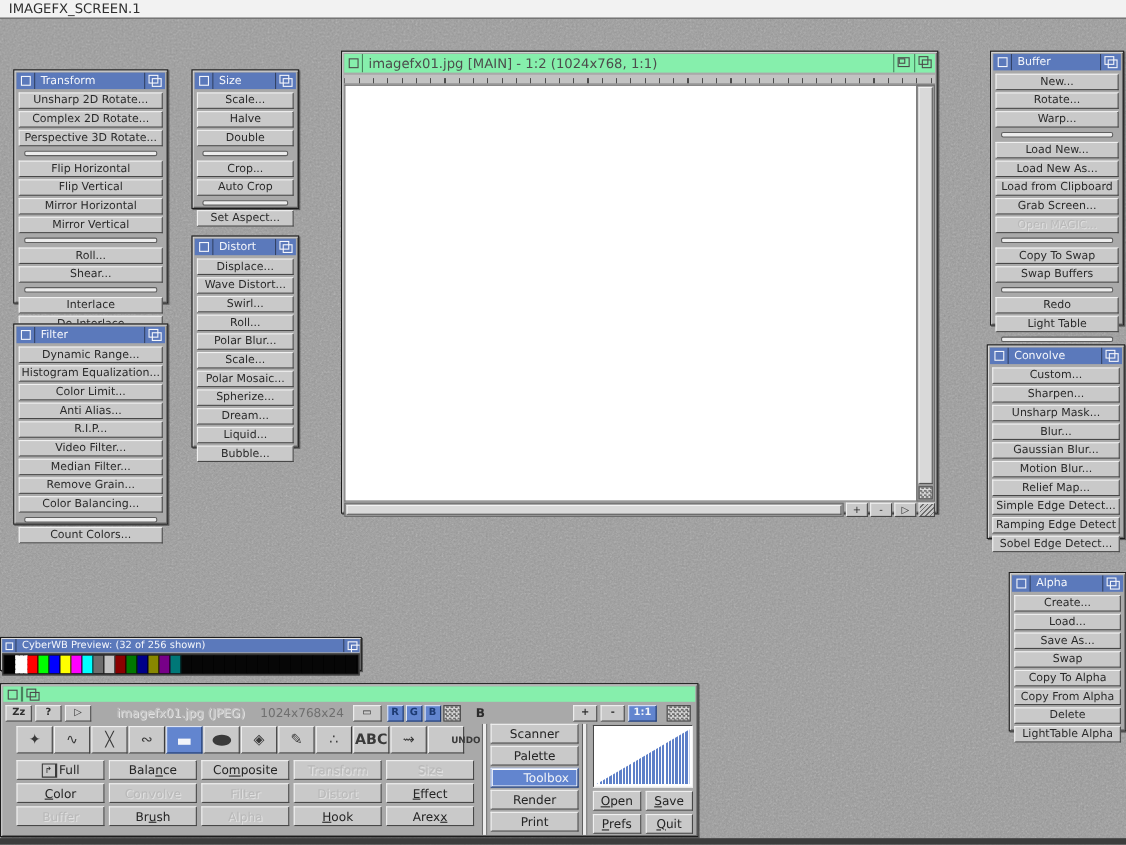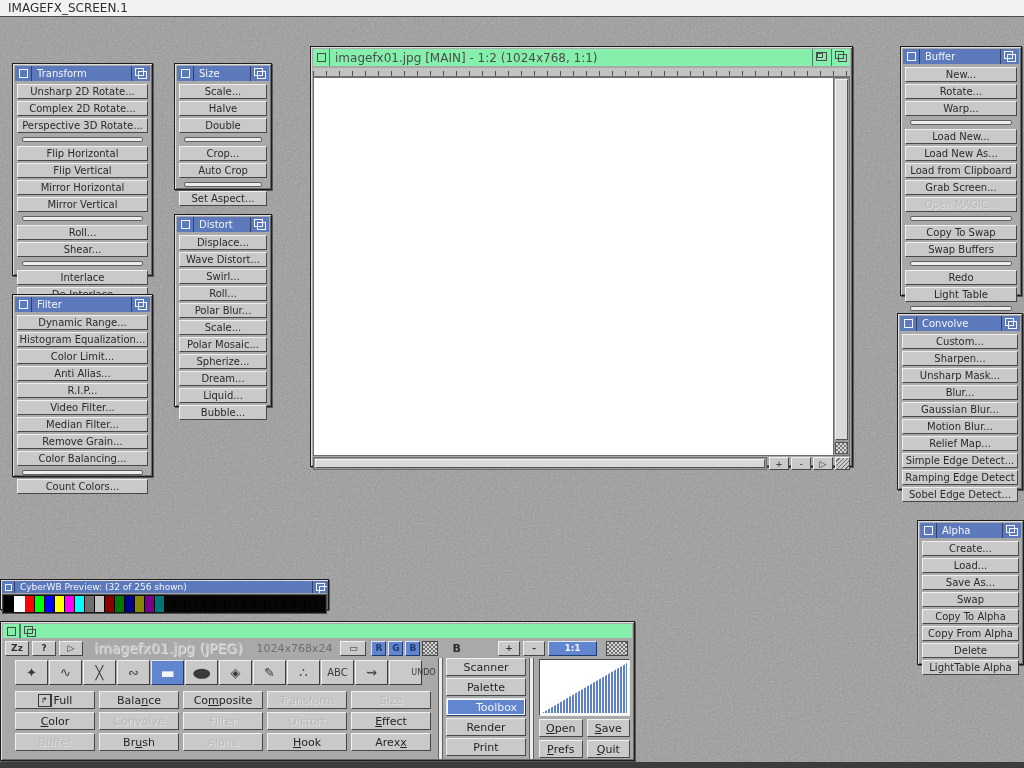--- a/index.html
+++ b/index.html
@@ -81,21 +81,21 @@
   #palwin .swrow{display:flex;height:16px;background:#141414;border:1px solid #4e4e4e;padding:1px;}
   .swatch{flex:1;border-right:1px solid #000;}
   .swsel{border:1px dashed #fff;box-sizing:border-box;}
   
   #toolbox .inforow{display:flex;align-items:center;height:18px;margin:1px 2px;font-size:10px;color:#6e6e6e;}
   .minib{
     width:24px;height:15px;margin-right:3px;background:#c9c9c9;color:#303030;flex:none;
     border:1px solid;border-color:#f0f0f0 #474747 #474747 #f0f0f0;
     font-size:9px;font-weight:bold;display:flex;align-items:center;justify-content:center;box-sizing:border-box;
   }
-  .fname{color:#c6c6c6;text-shadow:1px 1px 0 #e3e3e3;margin:0 14px 0 8px;font-size:14px;}
+  .fname{color:#c6c6c6;text-shadow:1px 1px 0 #e3e3e3;margin:0 14px 0 20px;font-size:11px;}
   .dims{color:#6f6f6f;font-size:11px;margin-right:8px;}
   .rgbb{
     width:15px;height:15px;margin-left:2px;flex:none;box-sizing:border-box;
     background:#6285cf;color:#1d3a72;font-weight:bold;font-size:9px;
     border:1px solid;border-color:#dfe6f5 #203a6e #203a6e #dfe6f5;
     display:flex;align-items:center;justify-content:center;
   }
   .checker{
     width:16px;height:15px;margin-left:2px;flex:none;border:1px solid #474747;box-sizing:border-box;
     background:repeating-conic-gradient(#6f6f6f 0 25%,#d6d6d6 0 50%) 0 0/4px 4px;
@@ -105,22 +105,22 @@
   #toolbox .leftcol{width:432px;flex:none;display:flex;flex-direction:column;}
   .toolsrow{display:flex;margin:2px 0 2px 12px;}
   .tool{
     width:33px;height:25px;margin-right:1px;background:#c9c9c9;color:#3a3a3a;flex:none;box-sizing:border-box;
     border:1px solid;border-color:#f0f0f0 #3d3d3d #3d3d3d #f0f0f0;
     display:flex;align-items:center;justify-content:center;font-size:13px;
   }
   .tool.sel{color:#24304d;}
   .t-oval span{transform:scaleX(1.7);display:inline-block;}
   .t-box span{font-size:15px;}
-  .t-text span{font-size:10px;font-weight:normal;letter-spacing:0;}
-  .t-undo span{font-size:8px;font-weight:normal;margin-left:36px;}
+  .t-text span{font-size:13px;font-weight:bold;letter-spacing:0;}
+  .t-undo span{font-size:8px;font-weight:bold;margin-left:36px;}
   .gridwrap{
     display:grid;grid-template-columns:repeat(5,1fr);grid-auto-rows:18px;gap:3px 4px;
     margin:4px 4px 0 12px;
   }
   .gbtn{
     background:#c9c9c9;color:#242424;font-size:11px;box-sizing:border-box;
     border:1px solid;border-color:#f0f0f0 #474747 #474747 #f0f0f0;
     display:flex;align-items:center;justify-content:center;white-space:nowrap;overflow:hidden;
   }
   .fullicon{
@@ -451,21 +451,21 @@
     <span class="dims">1024x768x24</span>
     <div class="minib" style="width:26px;">▭</div>
     <div class="rgbb">R</div>
     <div class="rgbb">G</div>
     <div class="rgbb">B</div>
     <div class="checker"></div>
     <span class="blabel">B</span>
     <div style="flex:1;"></div>
     <div class="minib" style="width:22px;">+</div>
     <div class="minib" style="width:22px;">-</div>
-    <div class="minib sel" style="width:49px;">1:1</div>
+    <div class="minib sel" style="width:26px;">1:1</div>
     <div class="checker" style="width:22px;margin-left:6px;margin-right:2px;"></div>
   </div>
 
   <div class="mainarea">
     <div class="leftcol">
       <div class="toolsrow">
         <div class="tool">
             <span>✦</span>
           </div>
         <div class="tool">

